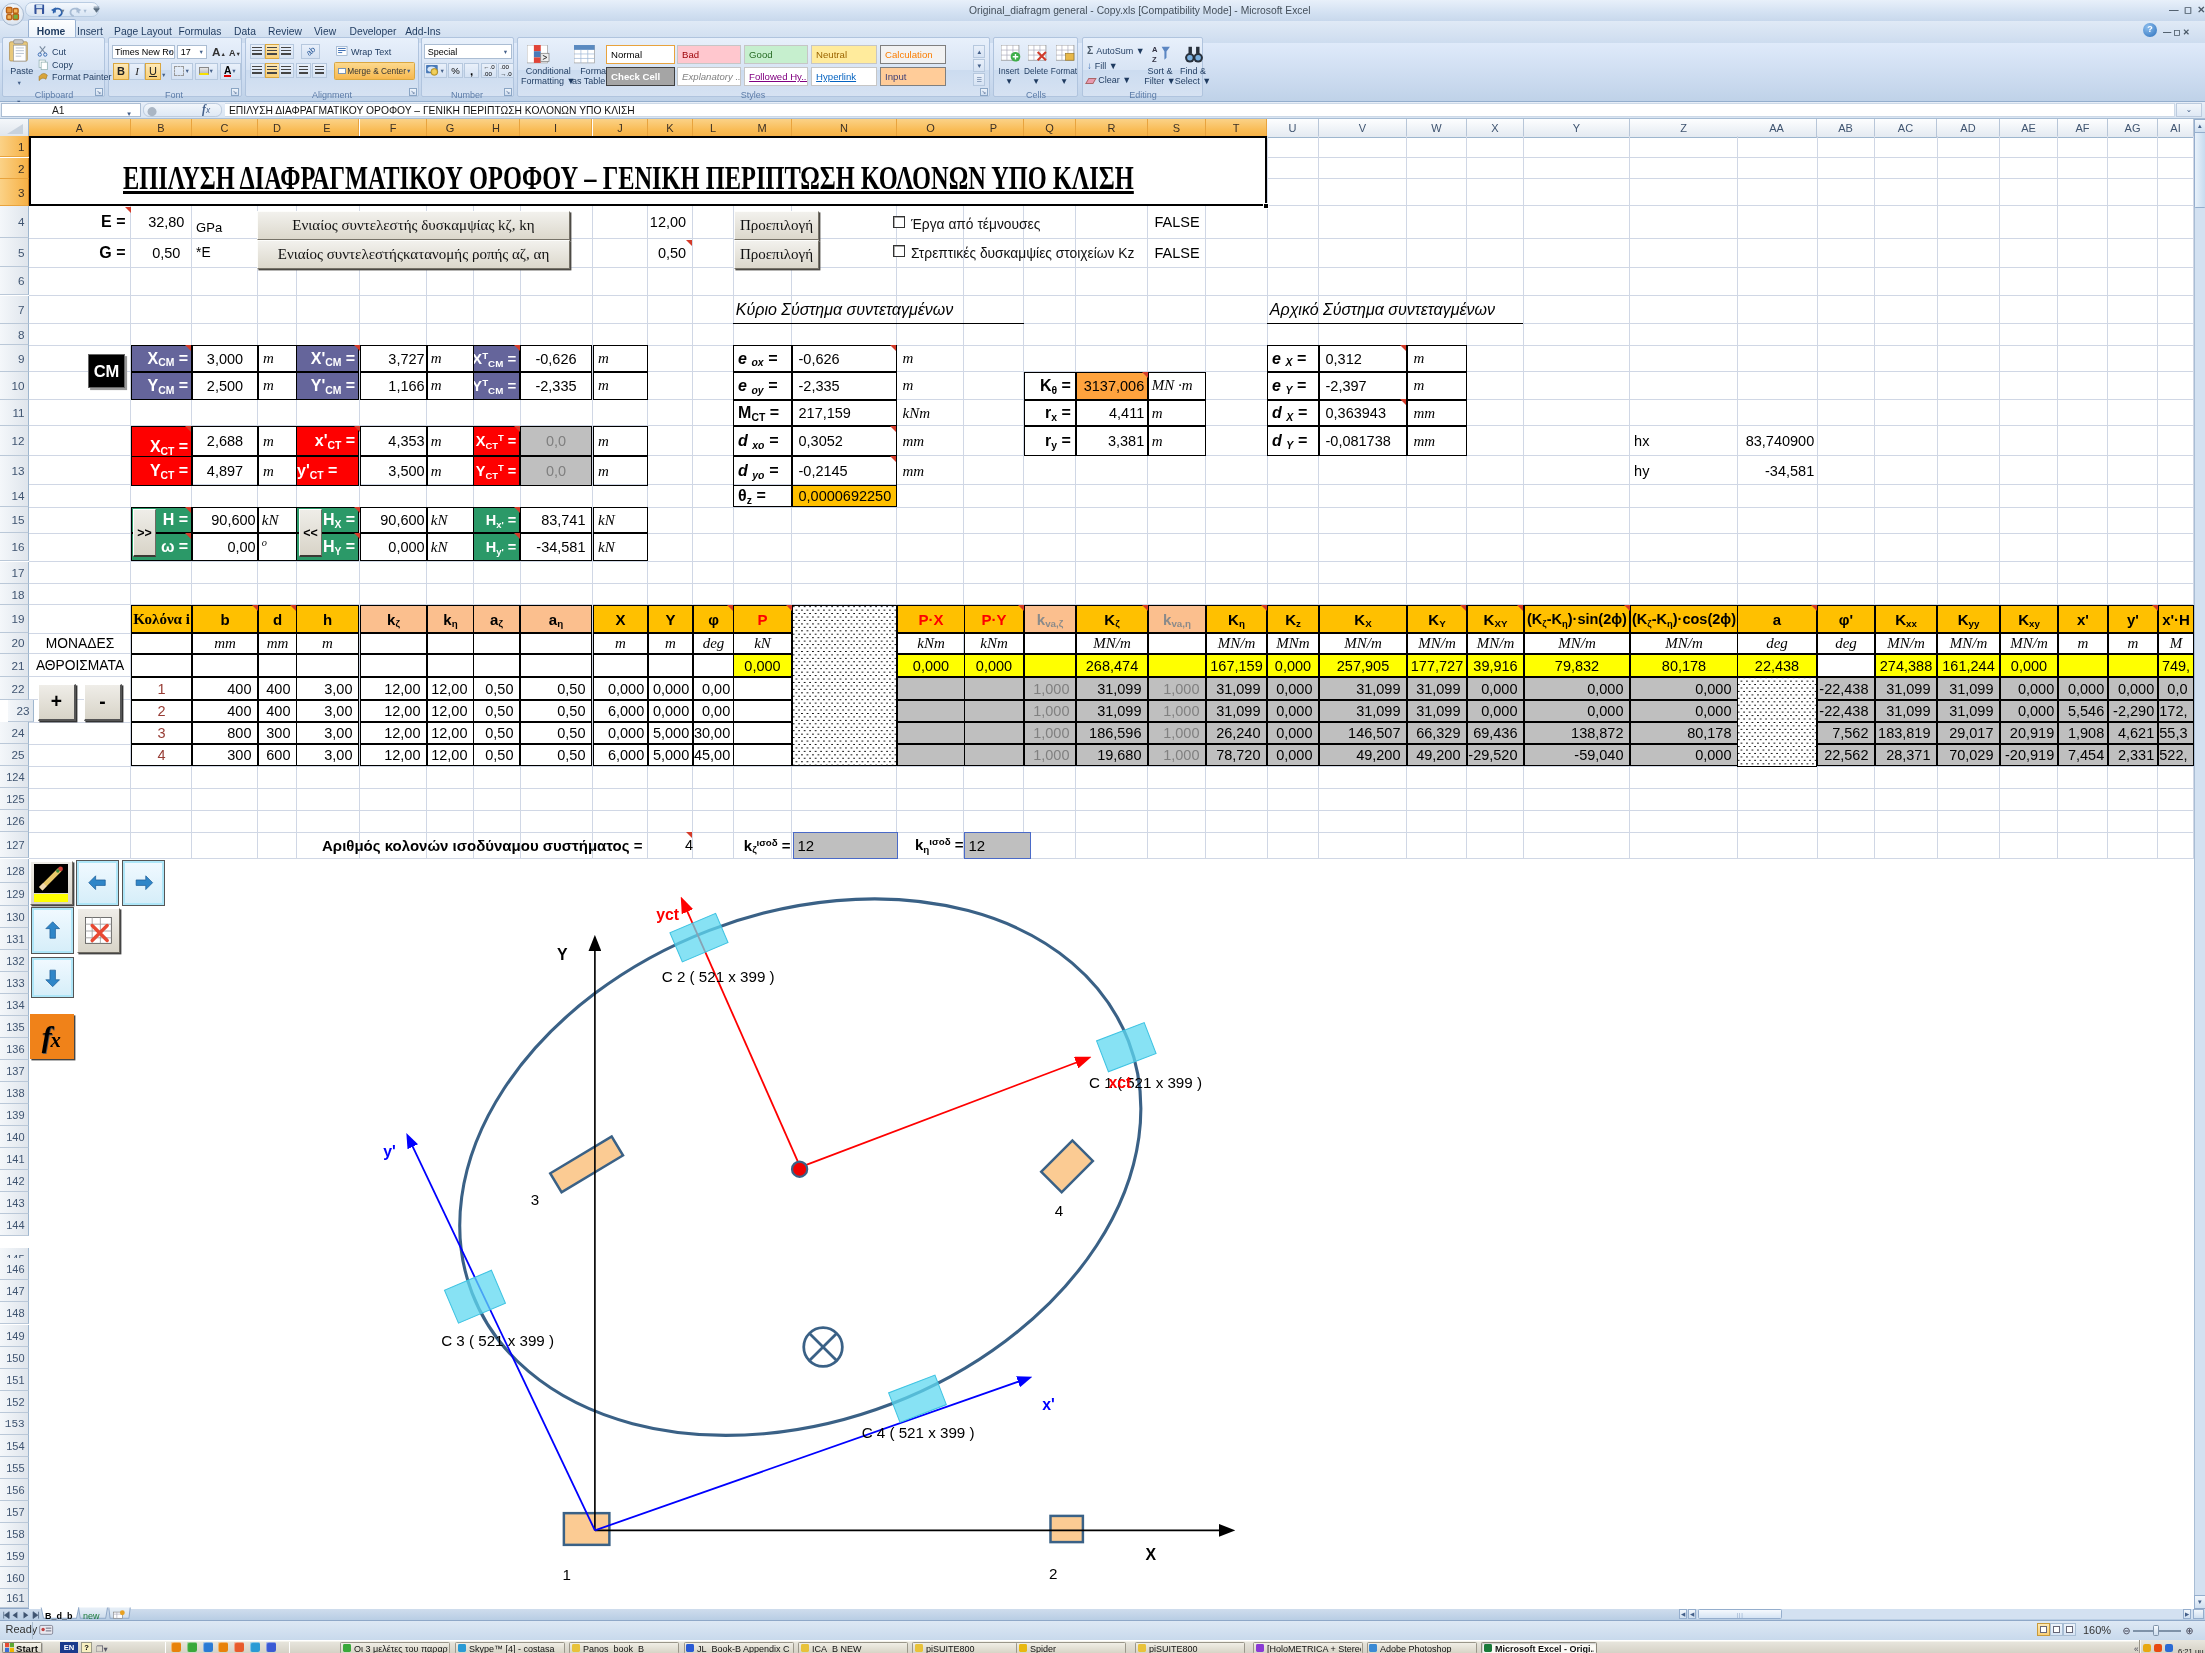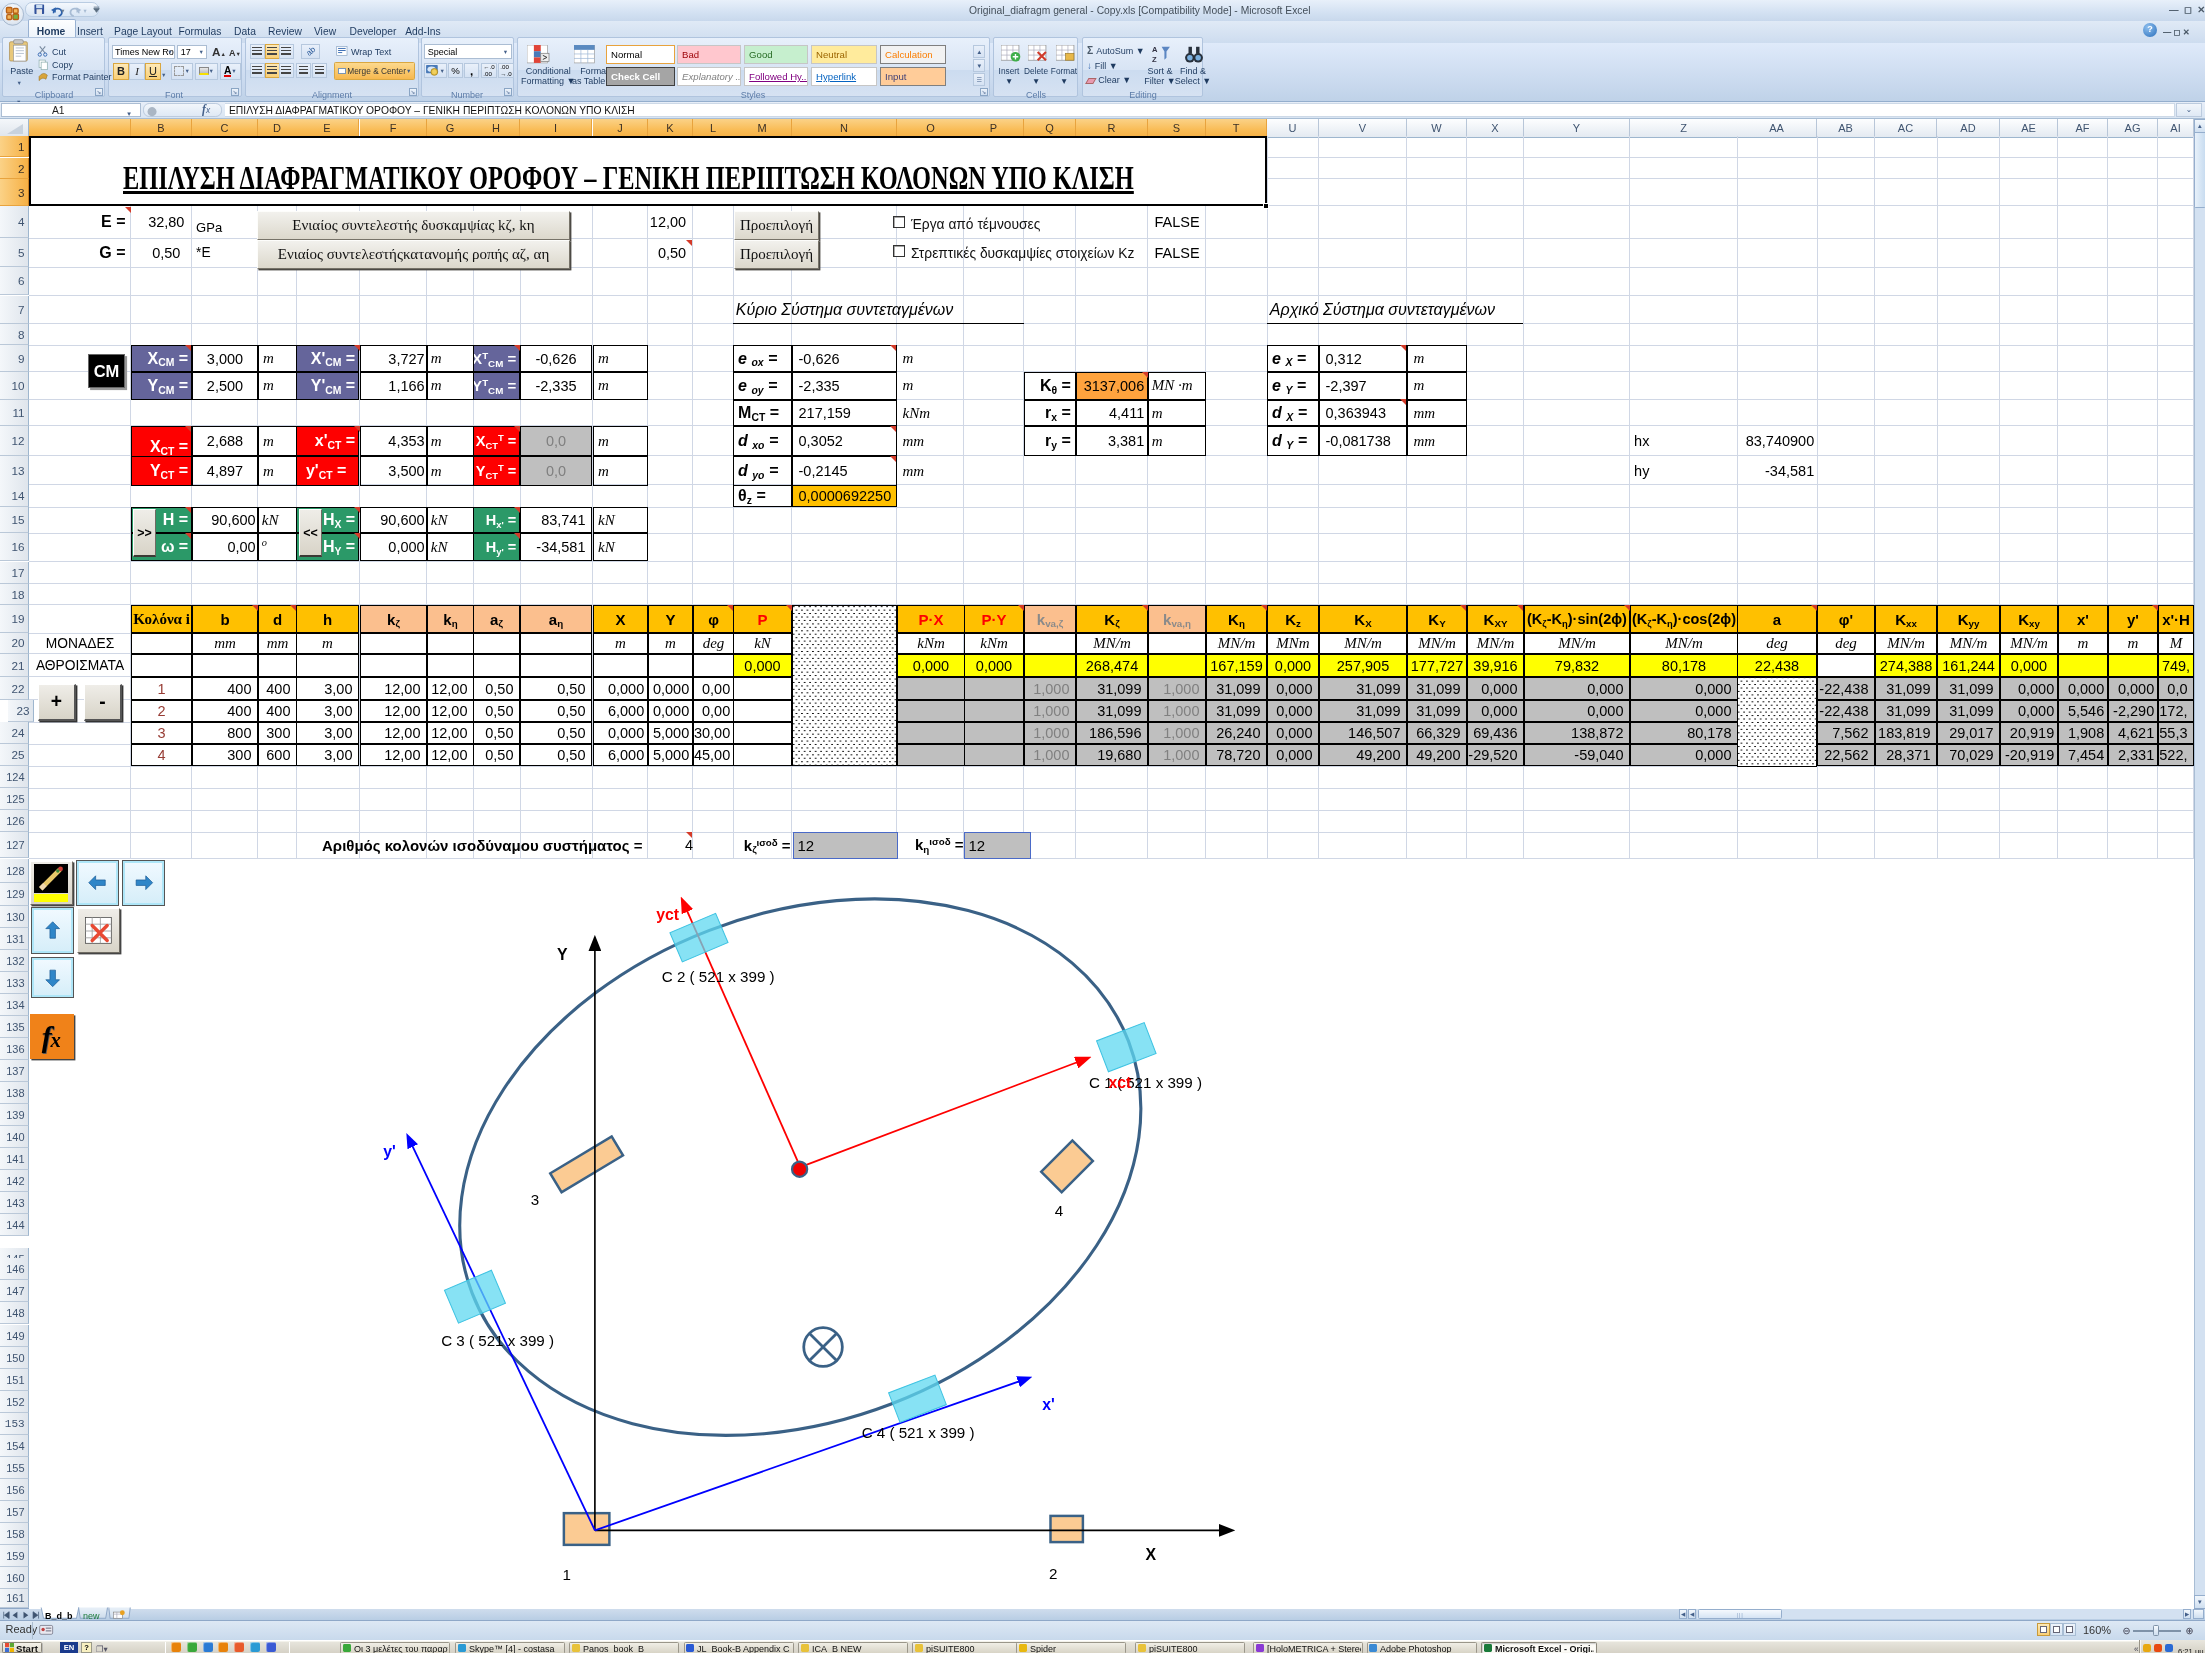--- a/index.html
+++ b/index.html
@@ -587,21 +587,21 @@
 <div class="fs21" style="position:absolute;left:192px;top:456px;width:66px;height:30px;z-index:2;display:flex;align-items:center;overflow:hidden;white-space:nowrap;justify-content:center;border:0.7px solid #000;">4,897</div>
 <div class="fs21" style="position:absolute;left:258px;top:426px;width:39px;height:30px;z-index:2;display:flex;align-items:center;overflow:hidden;white-space:nowrap;justify-content:flex-start;padding-left:4.1px;border:0.7px solid #000;">
     <span class="ser i" style="font-size:15px;">m</span>
   </div>
 <div class="fs21" style="position:absolute;left:258px;top:456px;width:39px;height:30px;z-index:2;display:flex;align-items:center;overflow:hidden;white-space:nowrap;justify-content:flex-start;padding-left:4.1px;border:0.7px solid #000;">
     <span class="ser i" style="font-size:15px;">m</span>
   </div>
 <div class="fs21" style="position:absolute;left:296px;top:426px;width:63px;height:30px;z-index:2;display:flex;align-items:center;overflow:hidden;white-space:nowrap;justify-content:flex-end;padding-right:2.8px;background:#fe0000;border:0.7px solid #000;color:#fff;">
     <span class="b" style="font-size:16px;">x'<sub>CT</sub> =</span>
   </div>
-<div class="fs21" style="position:absolute;left:296px;top:456px;width:63px;height:30px;z-index:2;display:flex;align-items:center;overflow:hidden;white-space:nowrap;justify-content:center;padding-right:2.8px;background:#fe0000;border:0.7px solid #000;color:#fff;">
+<div class="fs21" style="position:absolute;left:296px;top:456px;width:63px;height:30px;z-index:2;display:flex;align-items:center;overflow:hidden;white-space:nowrap;justify-content:flex-start;padding-right:2.8px;background:#fe0000;border:0.7px solid #000;color:#fff;">
     <span class="b" style="font-size:16px;">y'<sub>CT</sub> =</span>
   </div>
 <div class="fs21" style="position:absolute;left:360px;top:426px;width:67px;height:30px;z-index:2;display:flex;align-items:center;overflow:hidden;white-space:nowrap;justify-content:flex-end;padding-right:1.4px;border:0.7px solid #000;">4,353</div>
 <div class="fs21" style="position:absolute;left:360px;top:456px;width:67px;height:30px;z-index:2;display:flex;align-items:center;overflow:hidden;white-space:nowrap;justify-content:flex-end;padding-right:1.4px;border:0.7px solid #000;">3,500</div>
 <div class="fs21" style="position:absolute;left:427px;top:426px;width:47px;height:30px;z-index:2;display:flex;align-items:center;overflow:hidden;white-space:nowrap;justify-content:flex-start;padding-left:2.8px;border:0.7px solid #000;">
     <span class="ser i" style="font-size:15px;">m</span>
   </div>
 <div class="fs21" style="position:absolute;left:427px;top:456px;width:47px;height:30px;z-index:2;display:flex;align-items:center;overflow:hidden;white-space:nowrap;justify-content:flex-start;padding-left:2.8px;border:0.7px solid #000;">
     <span class="ser i" style="font-size:15px;">m</span>
   </div>

